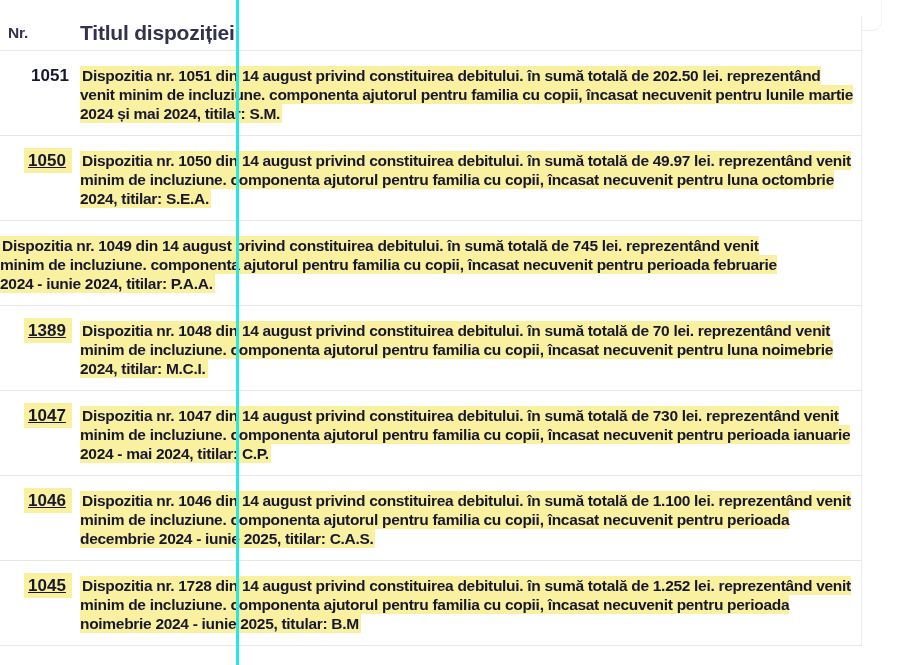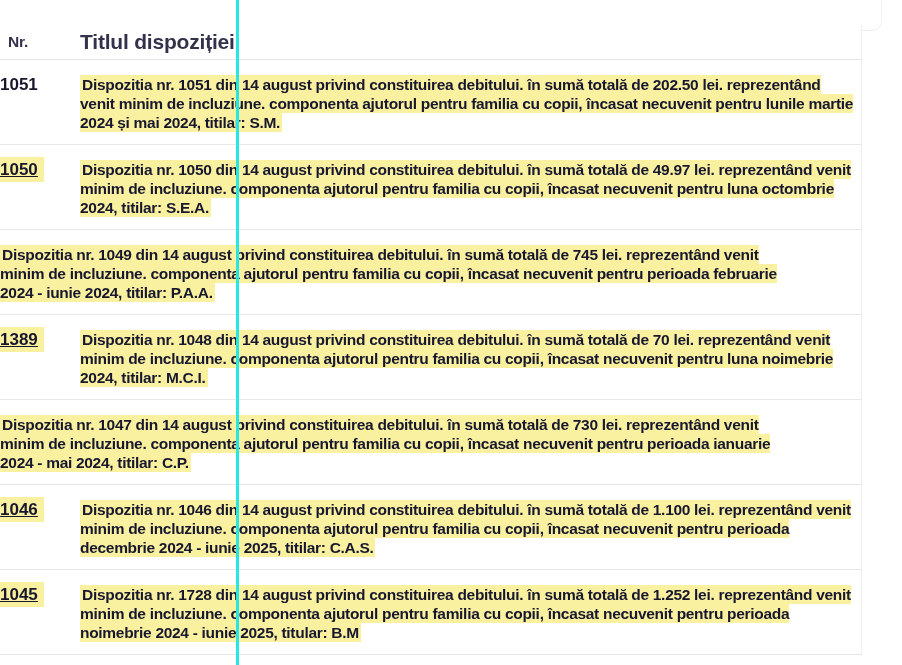--- a/index.html
+++ b/index.html
@@ -14,40 +14,40 @@
     width:902px;height:665px;overflow:hidden;background:#ffffff;
     font-family:"Liberation Sans", sans-serif;position:relative;
     -webkit-font-smoothing:antialiased;
   }
   .topbar{
     position:absolute;top:0;left:0;width:881px;height:30px;background:#fff;
     border-bottom:1px solid #ededed;border-right:1px solid #f3f3f3;
     border-bottom-right-radius:10px;
   }
   .table{
-    position:absolute;top:25px;left:0;width:861px;background:#fff;
+    position:absolute;top:16px;left:0;width:861px;background:#fff;
     border-right:1px solid #ededed;
   }
   .thead{
     display:flex;align-items:center;height:34px;border-bottom:1px solid var(--border);
   }
   .col-nr{
     width:80px;padding-left:8px;box-sizing:border-box;
     font-size:15.5px;font-weight:700;color:var(--head);letter-spacing:-0.2px;
   }
   .col-title{
     font-size:21px;font-weight:700;color:var(--head);letter-spacing:-0.2px;
   }
   .row{
     display:flex;height:84px;border-bottom:1px solid var(--border);
     padding-top:0;box-sizing:content-box;background:#fff;
   }
   .cell-nr{
-    width:80px;padding:15px 0 0 0;box-sizing:border-box;
-    font-size:17px;font-weight:700;color:var(--text);line-height:19px;
+    width:80px;padding:15px 0 0 20px;box-sizing:border-box;
+    font-size:17px;font-weight:700;color:var(--text);line-height:19px;text-align:center;
   }
   .cell-title{
     width:778px;padding-top:15px;
     font-size:15.5px;font-weight:700;color:var(--text);
     line-height:19px;letter-spacing:-0.3px;
   }
   mark.hl{
     background:var(--hl);color:inherit;padding:1px 2px;
     -webkit-box-decoration-break:slice;box-decoration-break:slice;
   }
@@ -83,20 +83,21 @@
   <div class="row">
     <div class="cell-title"><mark class="hl">Dispozitia nr. 1049 din 14 august privind constituirea debitului. în sumă totală de 745 lei. reprezentând venit minim de incluziune. componenta ajutorul pentru familia cu copii, încasat necuvenit pentru perioada februarie 2024 - iunie 2024, titilar: P.A.A.</mark></div>
   </div>
 
   <div class="row">
     <div class="cell-nr"><mark class="nr-hl">1389</mark></div>
     <div class="cell-title"><mark class="hl">Dispozitia nr. 1048 din 14 august privind constituirea debitului. în sumă totală de 70 lei. reprezentând venit minim de incluziune. componenta ajutorul pentru familia cu copii, încasat necuvenit pentru luna noimebrie 2024, titilar: M.C.I.</mark></div>
   </div>
 
   <div class="row">
+    <div class="cell-nr"><mark class="nr-hl">1047</mark></div>
     <div class="cell-title"><mark class="hl">Dispozitia nr. 1047 din 14 august privind constituirea debitului. în sumă totală de 730 lei. reprezentând venit minim de incluziune. componenta ajutorul pentru familia cu copii, încasat necuvenit pentru perioada ianuarie 2024 - mai 2024, titilar: C.P.</mark></div>
   </div>
 
   <div class="row">
     <div class="cell-nr"><mark class="nr-hl">1046</mark></div>
     <div class="cell-title"><mark class="hl">Dispozitia nr. 1046 din 14 august privind constituirea debitului. în sumă totală de 1.100 lei. reprezentând venit minim de incluziune. componenta ajutorul pentru familia cu copii, încasat necuvenit pentru perioada decembrie 2024 - iunie 2025, titilar: C.A.S.</mark></div>
   </div>
 
   <div class="row">
     <div class="cell-nr"><mark class="nr-hl">1045</mark></div>

